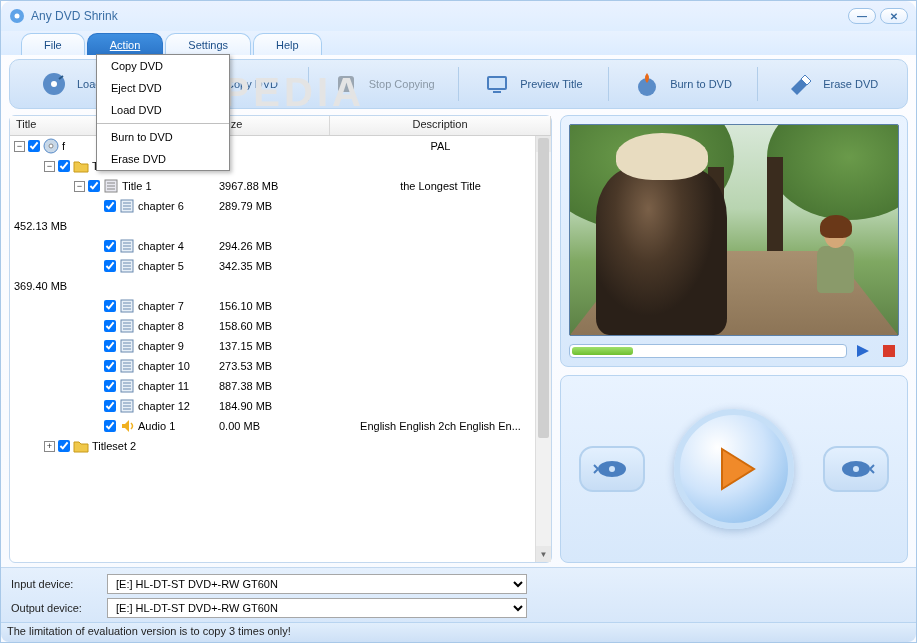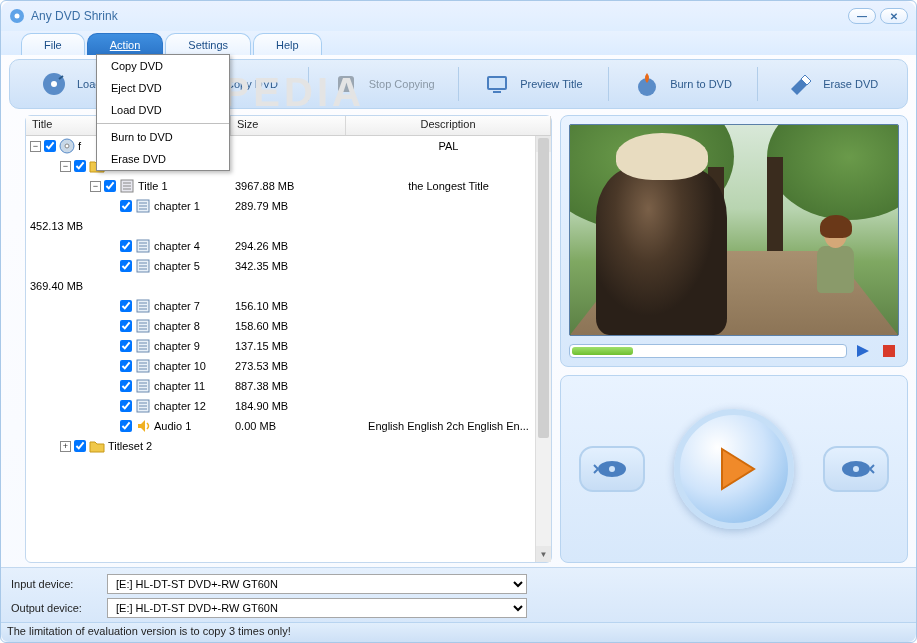--- a/index.html
+++ b/index.html
@@ -1,18 +1,18 @@
 <!DOCTYPE html>
 <html><head>
 <meta charset="utf-8">
 <style>
 * { box-sizing: border-box; margin: 0; padding: 0; font-family: Tahoma, Arial, sans-serif; font-size: 11px; }
 body { width: 917px; height: 643px; background: #fff; overflow: hidden; position: relative; }
 
-.window { width: 917px; height: 643px; border: 1px solid #a8c8e8; border-radius: 6px; background: linear-gradient(#fdfdff, #f7faff); display: flex; flex-direction: column; }
+.window { width: 917px; height: 643px; border: 1px solid #a8c8e8; border-radius: 0; background: linear-gradient(#fdfdff, #f7faff); display: flex; flex-direction: column; }
 
 
 .titlebar { height: 30px; background: linear-gradient(#eaf2ff,#dfeeff); border-radius: 10px 10px 0 0; display: flex; align-items: center; padding: 0 8px; }
 .titlebar .app-icon { width: 16px; height: 16px; margin-right: 6px; }
 .titlebar .title { color: #3a6ea5; font-size: 12px; }
 .titlebar .spacer { flex: 1; }
 .win-btn { width: 28px; height: 16px; border-radius: 8px; border: 1px solid #9ec3e8; background: linear-gradient(#fff,#e6f1ff); margin-left: 4px; display: flex; align-items: center; justify-content: center; color: #3a6ea5; font-weight: bold; font-size: 10px; cursor: pointer; }
 
 
 .menubar { height: 24px; display: flex; align-items: stretch; padding: 2px 20px 0; background: linear-gradient(#e8f2ff,#dcecff); }
@@ -24,21 +24,21 @@
 .dropdown .item { padding: 5px 14px; cursor: pointer; }
 .dropdown .sep { border-top: 1px solid #c0c0c0; margin: 2px 0; }
 
 
 .toolbar { height: 50px; margin: 4px 8px 6px; border: 1px solid #b8d4f0; border-radius: 10px; background: linear-gradient(#e4effc,#cde1f8); display: flex; align-items: center; padding: 0 6px; gap: 6px; }
 .tool-btn { flex: 1; height: 38px; display: flex; align-items: center; justify-content: center; gap: 10px; border-radius: 6px; color: #2d5a8c; cursor: pointer; }
 .tool-btn .ticon { width: 26px; height: 26px; display: flex; align-items: center; justify-content: center; }
 .tool-sep { width: 1px; height: 34px; background: #b1cdea; }
 
 
-.main { flex: 1; display: flex; padding: 0 8px 4px; gap: 8px; min-height: 0; margin-left: 16px; }
+.main { flex: 1; display: flex; padding: 0 8px 4px; gap: 8px; min-height: 0; }
 .left { flex: 1; border: 1px solid #c2d8ef; border-radius: 6px; background: #fff; display: flex; flex-direction: column; min-height: 0; }
 .right { width: 348px; display: flex; flex-direction: column; gap: 8px; }
 
 
 .thead { display: flex; border-bottom: 1px solid #d0d0d0; background: linear-gradient(#fdfdfd,#efefef); height: 20px; }
 .thead div { border-right: 1px solid #d8d8d8; padding: 2px 6px; color: #222; }
 .col-title { width: 205px; }
 .col-size { width: 115px; }
 .col-desc { flex: 1; text-align: center; }
 .tbody { flex: 1; overflow-y: auto; position: relative; }
@@ -232,21 +232,21 @@
           </div>
           <div class="row">
             <div class="cell-title indent-3">
               <input type="checkbox" class="chk" checked="" style="">
               <span class="row-icon"><svg viewBox="0 0 16 16">
                   <rect x="2" y="2" width="12" height="12" fill="#e8f0f8" stroke="#6a8ab0"></rect>
                   <line x1="4" y1="5" x2="12" y2="5" stroke="#6a8ab0"></line>
                   <line x1="4" y1="8" x2="12" y2="8" stroke="#6a8ab0"></line>
                   <line x1="4" y1="11" x2="12" y2="11" stroke="#6a8ab0"></line>
                 </svg></span>
-              <span>chapter 1</span>
+              <span>chapter 6</span>
             </div>
             <div class="cell-size">289.79 MB</div>
             <div class="cell-desc"></div>
           </div>
           <div class="row">
             <div class="cell-size">452.13 MB</div>
             <div class="cell-desc"></div>
           </div>
           <div class="row">
             <div class="cell-title indent-3">

